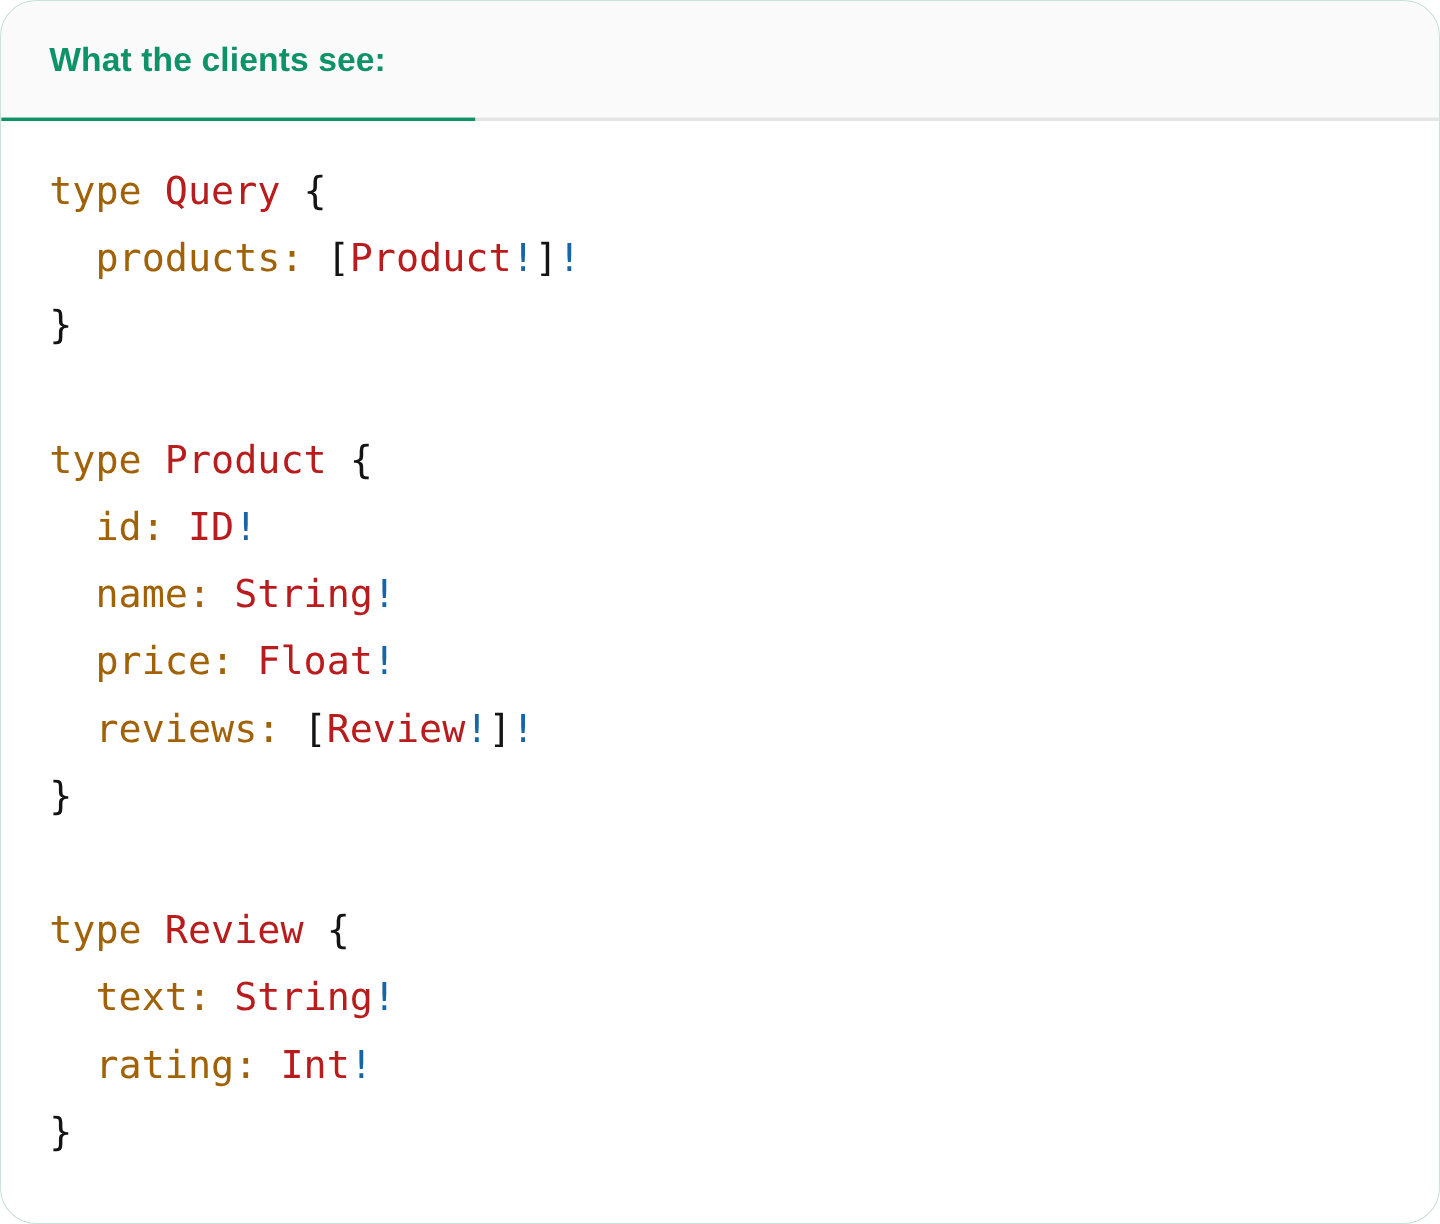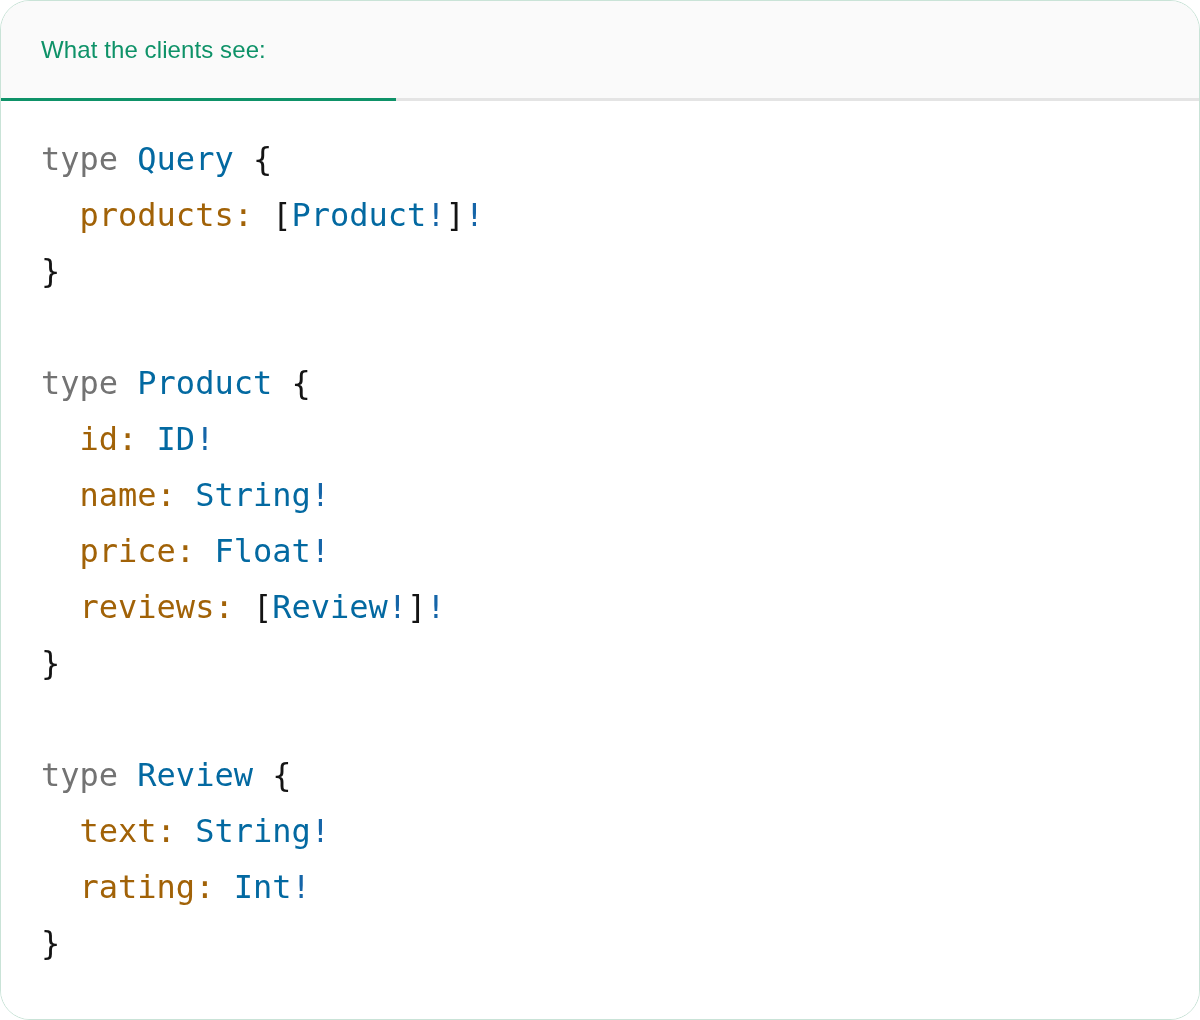--- a/index.html
+++ b/index.html
@@ -43,22 +43,22 @@
     box-sizing: border-box;
     display: flex;
     align-items: center;
     padding-left: 40px;
     border-bottom: 3px solid #0e9268;
     background: transparent;
     cursor: pointer;
   }
   .tab-label {
     font-family: "Liberation Sans", sans-serif;
-    font-size: 24px;
-    font-weight: 400;
+    font-size: 28px;
+    font-weight: 700;
     letter-spacing: 0.1px;
     color: #0e9268;
     line-height: 1;
     white-space: nowrap;
   }
 
   
   .code-area {
     position: relative;
     background: #ffffff;
@@ -71,22 +71,22 @@
     padding: 30px 0 0 40px;
     font-family: "DejaVu Sans Mono", "Liberation Mono", monospace;
     font-size: 32px;
     line-height: 56px;
     white-space: pre;
     tab-size: 2;
   }
   .ln { display: block; min-height: 56px; }
 
   
-  .t-kw   { color: #737373; }        
-  .t-name { color: #0369a1; }        
+  .t-kw   { color: #a16207; }        
+  .t-name { color: #b91c1c; }        
   .t-punc { color: #141414; }        
   .t-bang { color: #1565a8; }        
   .t-field{ color: #a16207; }
 </style>
 </head>
 <body>
 
 <div class="card">
 
   <div class="tabbar">

